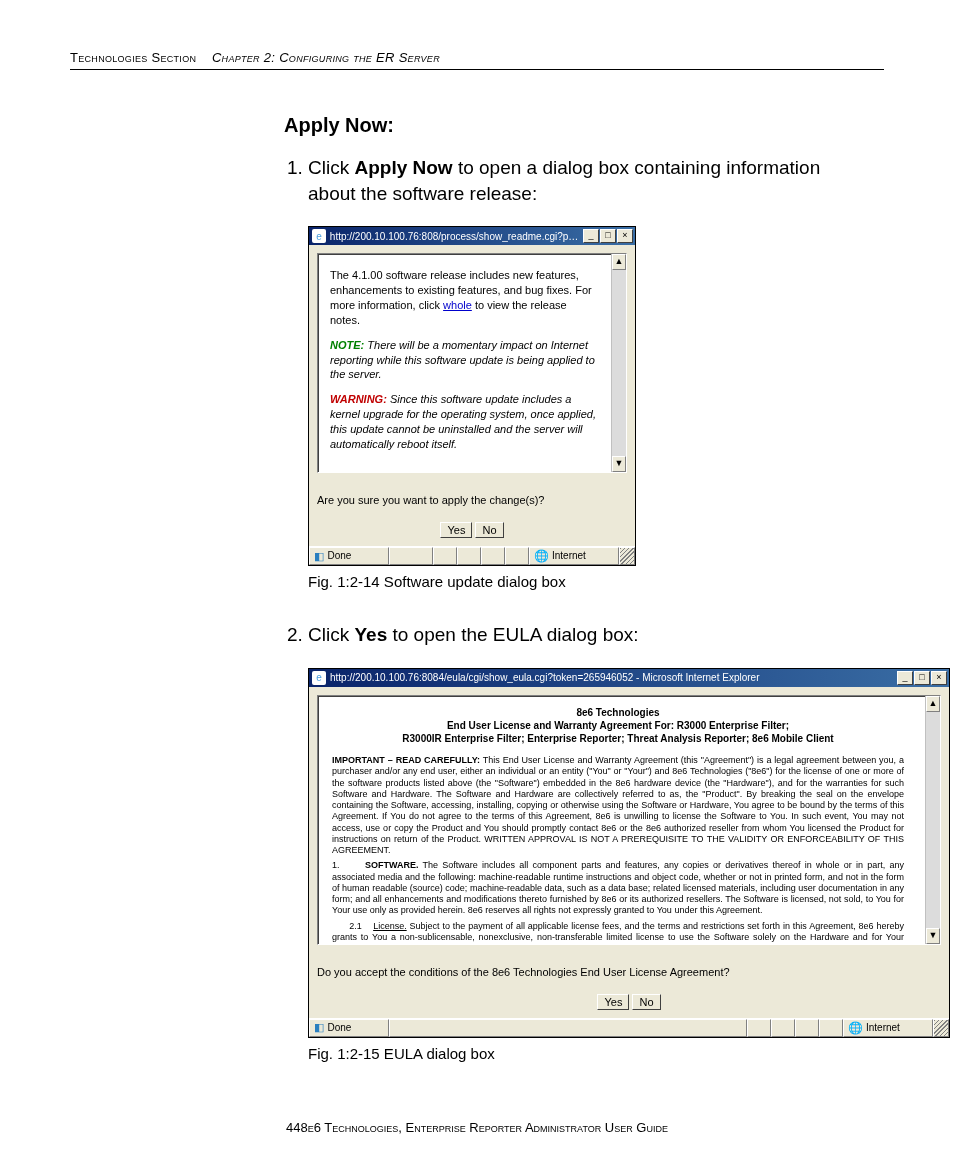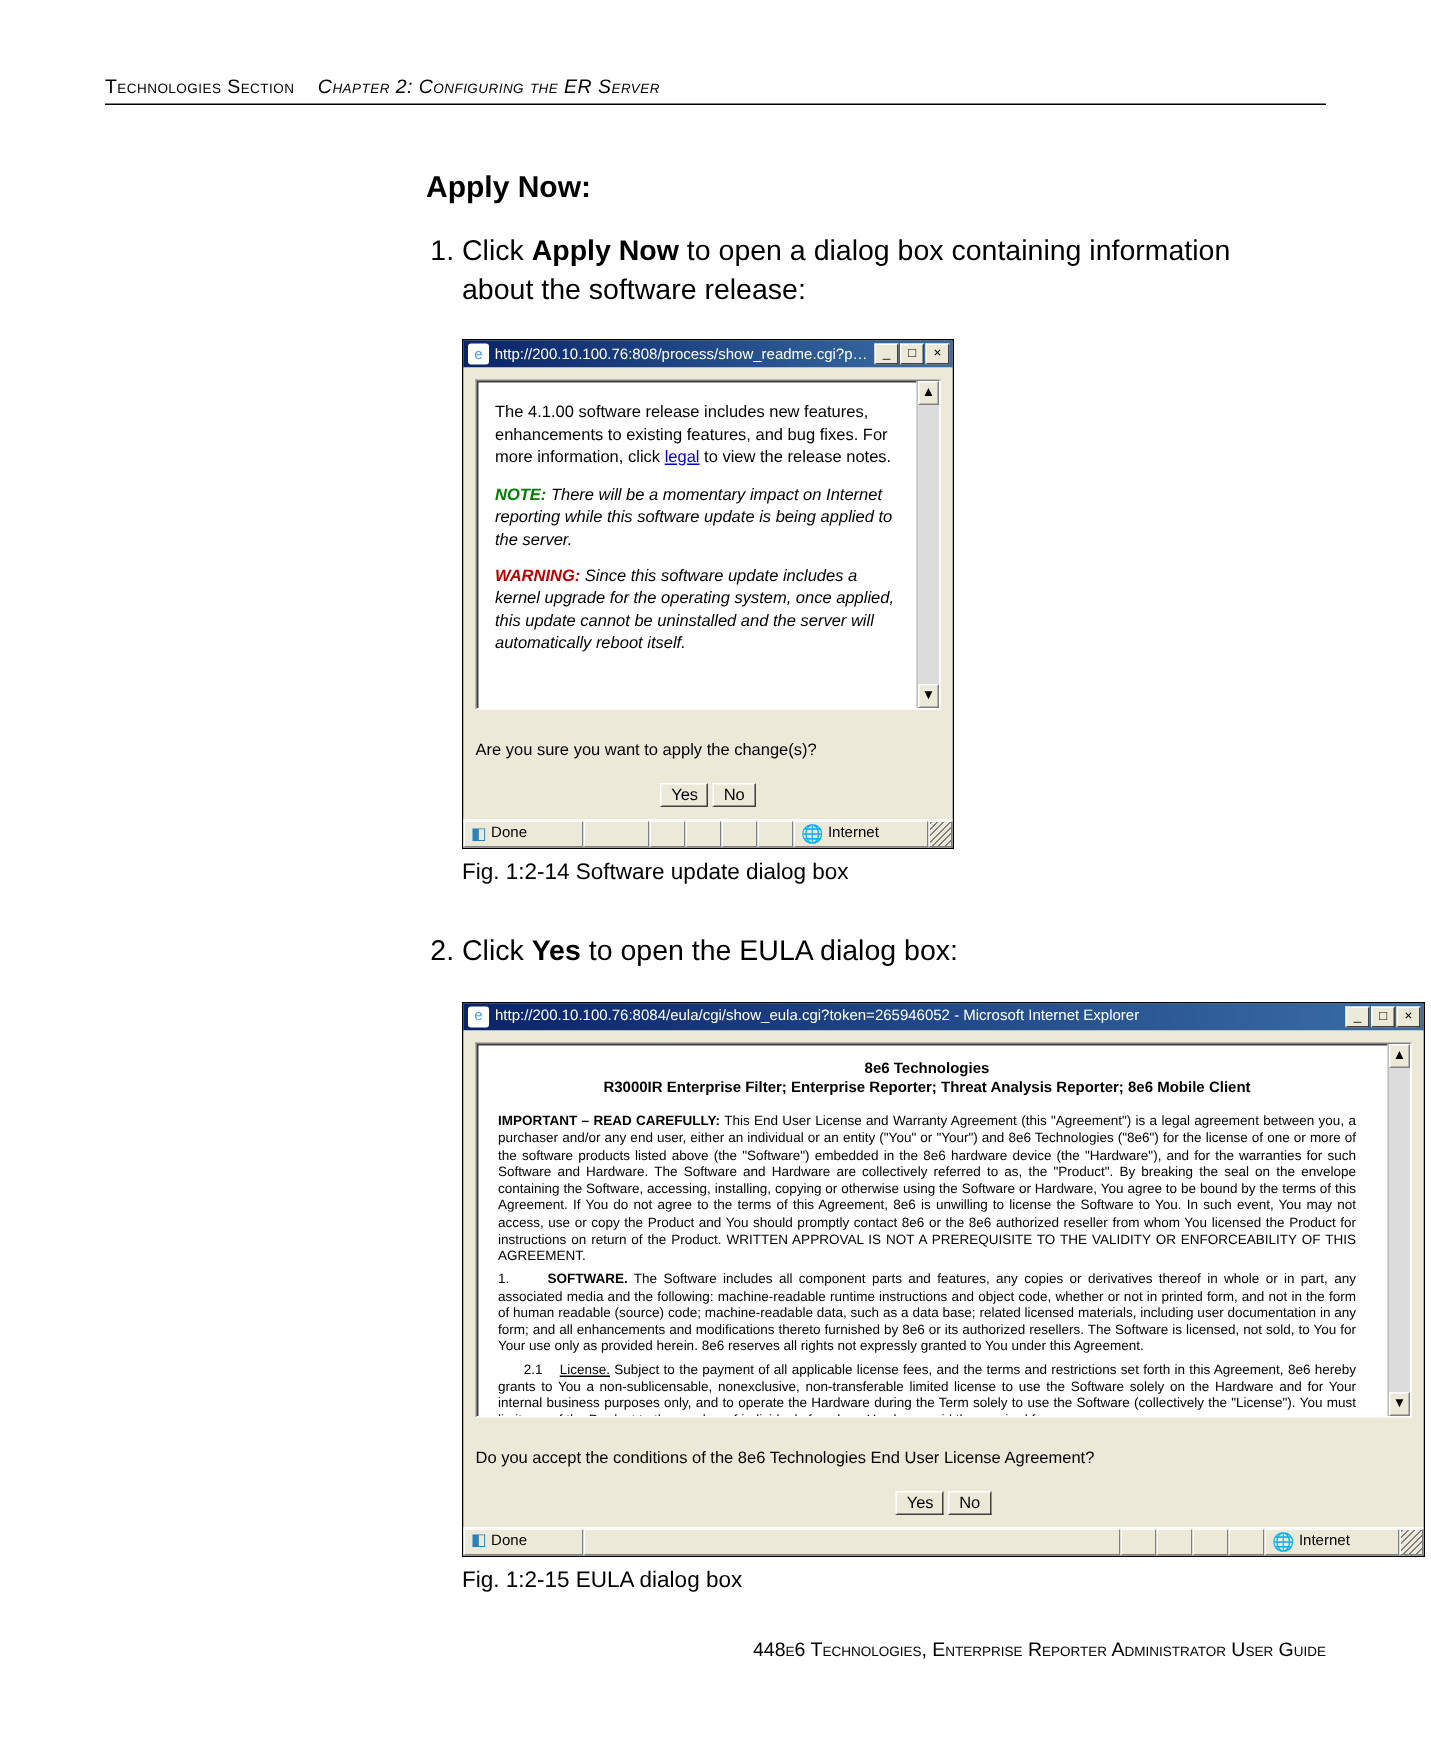--- a/index.html
+++ b/index.html
@@ -43,24 +43,24 @@
   ol.steps li { margin-bottom: 26px; }
   .bold { font-weight: bold; }
   .figure-caption {
     font-size: 15px;
     margin: 6px 0 30px 0;
   }
   .page-footer {
     position: absolute;
     left: 70px;
     right: 70px;
-    bottom: 52px;
+    bottom: 24px;
     font-size: 13px;
     display: flex;
-    justify-content: flex-end;
+    justify-content: center;
     font-variant: small-caps;
   }
   .dialog-window {
     border: 1px solid #000;
     background: #ece9d8;
     font-family: Tahoma, Arial, sans-serif;
     font-size: 11px;
     color: #000;
   }
   .dlg1 { width: 326px; }
@@ -207,21 +207,21 @@
             <span class="win-btns">
               <span class="wb">_</span>
               <span class="wb">□</span>
               <span class="wb">×</span>
             </span>
           </div>
           <div class="dlg-body">
             <div class="inset-panel" style="height:190px;">
               <div style="padding-right:16px;">
                 <p style="margin:0 0 10px 0;">
-                  <span>The 4.1.00 software release includes new features, enhancements to existing features, and bug fixes. For more information, click </span><span class="link">legal</span><span> to view the release notes.</span>
+                  <span>The 4.1.00 software release includes new features, enhancements to existing features, and bug fixes. For more information, click </span><span class="link">whole</span><span> to view the release notes.</span>
                 </p>
                 <p class="italic" style="margin:0 0 10px 0;">
                   <span class="note-label">NOTE:</span><span> There will be a momentary impact on Internet reporting while this software update is being applied to the server.</span>
                 </p>
                 <p class="italic" style="margin:0;">
                   <span class="warn-label">WARNING:</span><span> Since this software update includes a kernel upgrade for the operating system, once applied, this update cannot be uninstalled and the server will automatically reboot itself.</span>
                 </p>
               </div>
               <div class="scrollbar-v">
                 <div class="sb-btn">▲</div>
@@ -266,20 +266,21 @@
               <span class="wb">_</span>
               <span class="wb">□</span>
               <span class="wb">×</span>
             </span>
           </div>
           <div class="dlg-body">
             <div class="inset-panel" style="height:228px; overflow:hidden;">
               <div style="padding-right:16px;">
                 <div class="eula-header">
                   <div>8e6 Technologies</div>
+                  <div>End User License and Warranty Agreement For:  R3000 Enterprise Filter;</div>
                   <div>R3000IR Enterprise Filter; Enterprise Reporter; Threat Analysis Reporter; 8e6 Mobile Client</div>
                 </div>
                 <div class="eula-text">
                   <p>
                     <span class="sect-head">IMPORTANT – READ CAREFULLY:</span><span> This End User License and Warranty Agreement (this "Agreement") is a legal agreement between you, a purchaser and/or any end user, either an individual or an entity ("You" or "Your") and 8e6 Technologies ("8e6") for the license of one or more of the software products listed above (the "Software") embedded in the 8e6 hardware device (the "Hardware"), and for the warranties for such Software and Hardware. The Software and Hardware are collectively referred to as, the "Product". By breaking the seal on the envelope containing the Software, accessing, installing, copying or otherwise using the Software or Hardware, You agree to be bound by the terms of this Agreement. If You do not agree to the terms of this Agreement, 8e6 is unwilling to license the Software to You. In such event, You may not access, use or copy the Product and You should promptly contact 8e6 or the 8e6 authorized reseller from whom You licensed the Product for instructions on return of the Product. WRITTEN APPROVAL IS NOT A PREREQUISITE TO THE VALIDITY OR ENFORCEABILITY OF THIS AGREEMENT.</span>
                   </p>
                   <p>
                     <span>1.</span>&nbsp;&nbsp;&nbsp;&nbsp;&nbsp;&nbsp;<span class="sect-head">SOFTWARE.</span><span> The Software includes all component parts and features, any copies or derivatives thereof in whole or in part, any associated media and the following: machine-readable runtime instructions and object code, whether or not in printed form, and not in the form of human readable (source) code; machine-readable data, such as a data base; related licensed materials, including user documentation in any form; and all enhancements and modifications thereto furnished by 8e6 or its authorized resellers. The Software is licensed, not sold, to You for Your use only as provided herein. 8e6 reserves all rights not expressly granted to You under this Agreement.</span>
                   </p>
                   <p>

